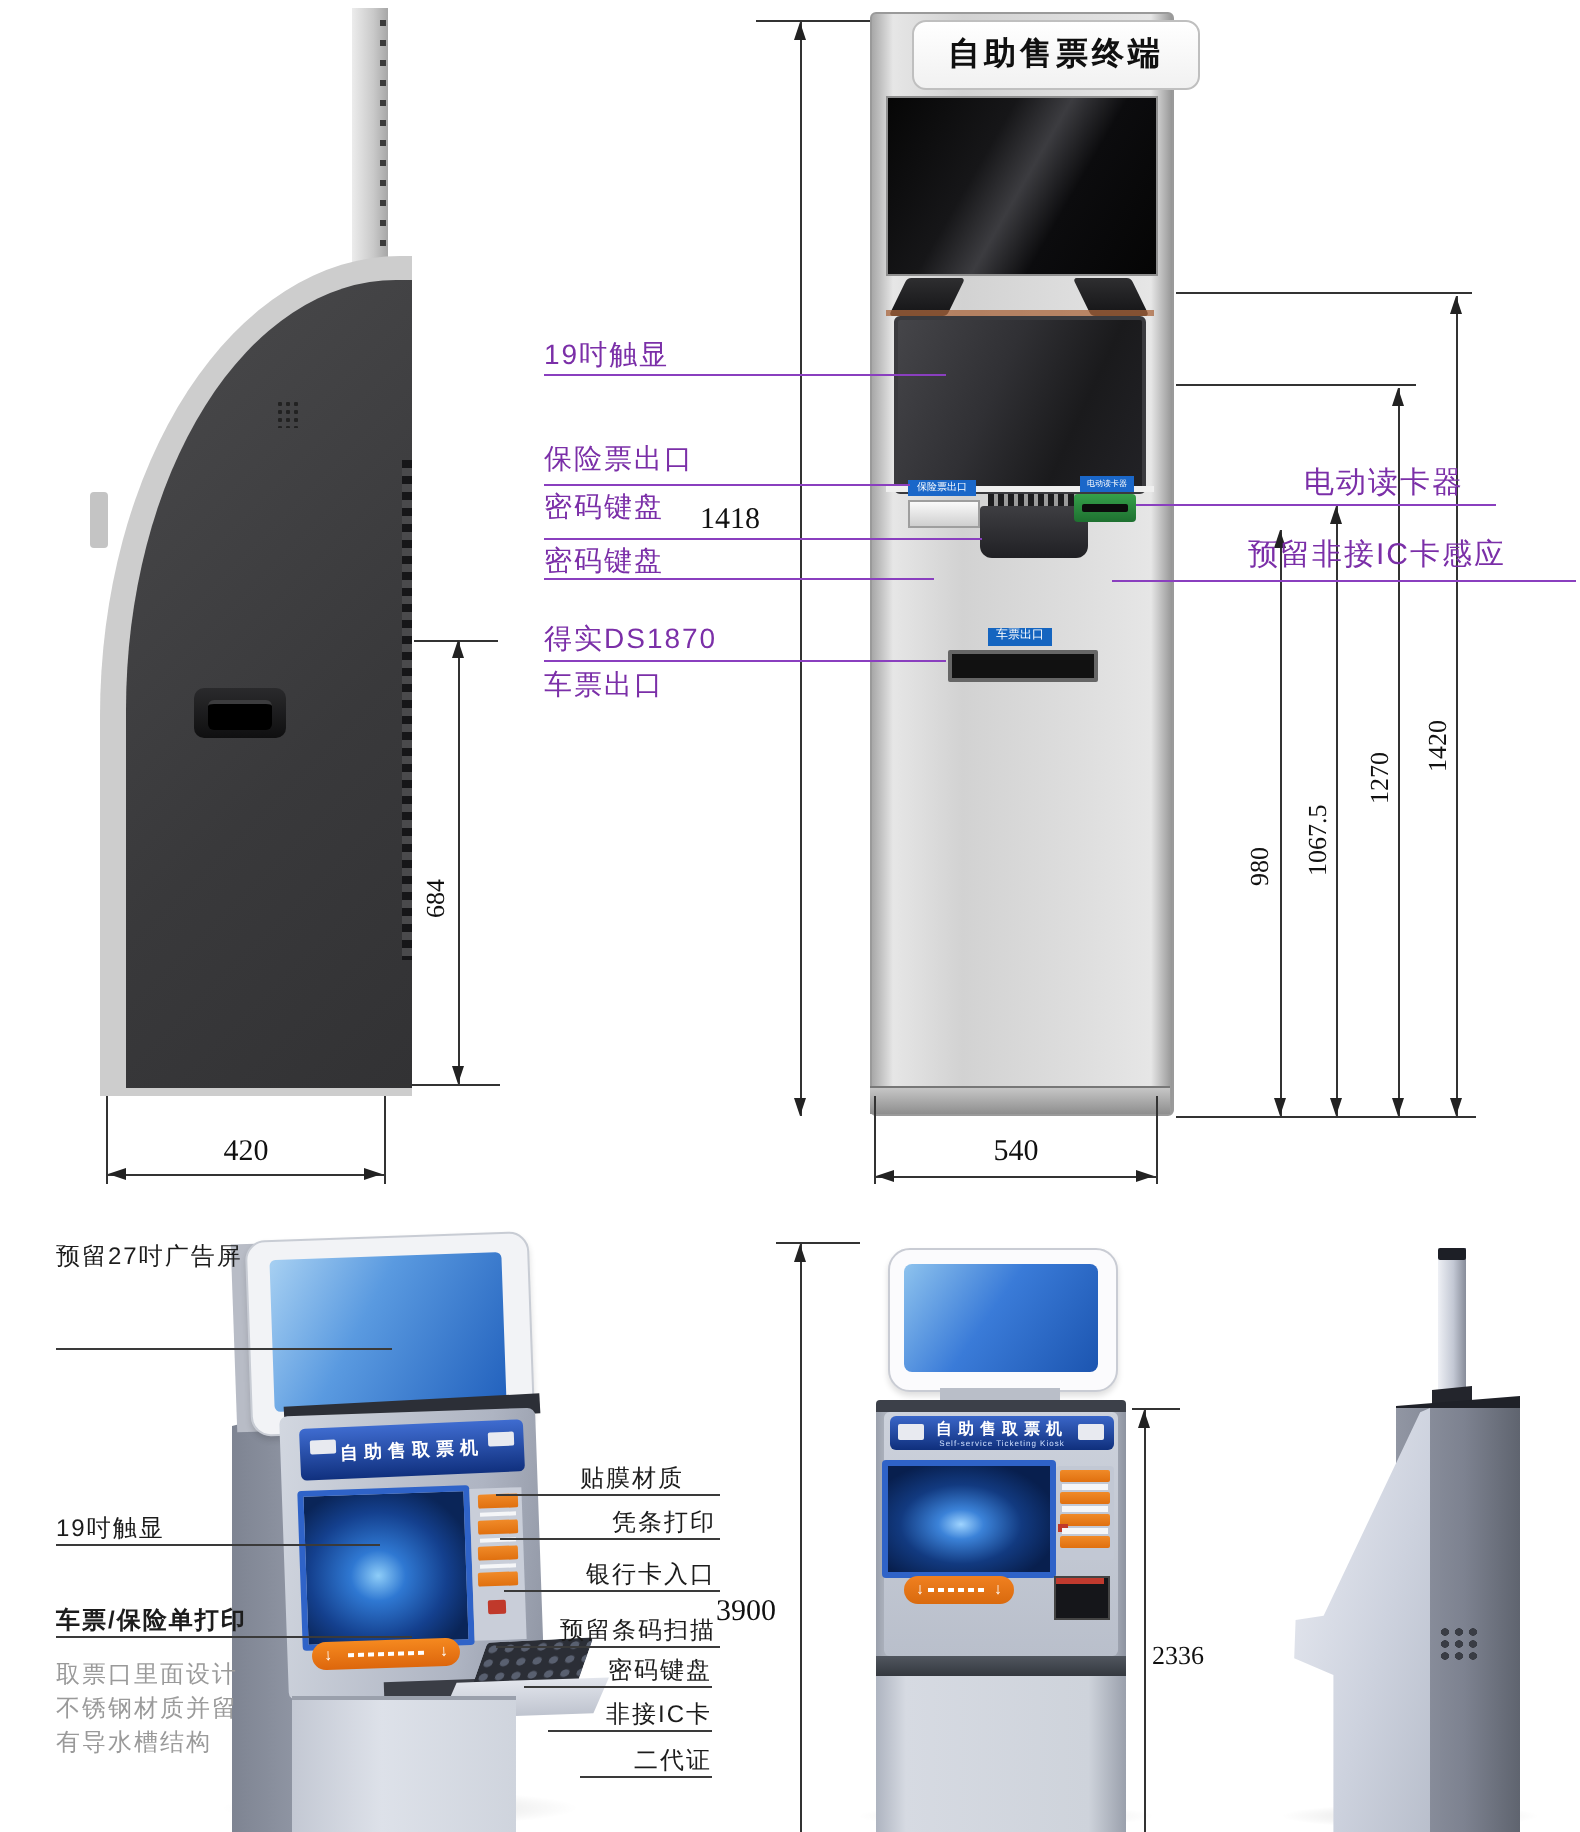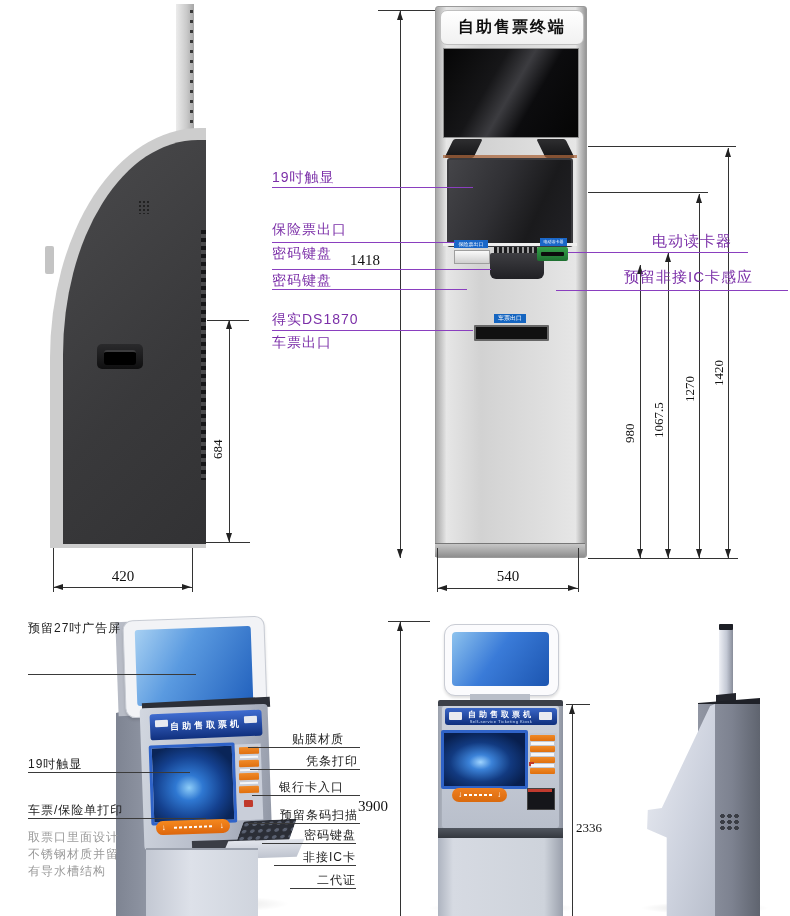--- a/index.html
+++ b/index.html
@@ -59,21 +59,21 @@
 
   <div class="vl" style="left:53px;top:548px;height:44px;"></div>
   <div class="vl" style="left:192px;top:548px;height:44px;"></div>
   <div class="hl" style="left:53px;top:587px;width:139px;"></div>
   <div class="al" style="left:54px;top:584px;"></div>
   <div class="ar" style="left:182px;top:584px;"></div>
   <div class="dim" style="left:93px;top:568px;width:60px;text-align:center;">420</div>
 
   <div class="abs" style="left:420px;top:0;width:180px;height:600px;">
     <div class="abs" style="left:15px;top:6px;width:150px;height:550px;background:linear-gradient(90deg,#a8a8a8 0,#e6e6e6 7%,#d2d2d2 30%,#dedede 70%,#e6e6e6 93%,#969696 100%);border:1px solid #9a9a9a;border-radius:3px;"></div>
-    <div class="abs" style="left:20px;top:10px;width:142px;height:33px;background:linear-gradient(#ffffff,#f1f1f1);border:1px solid #bfbfbf;border-radius:7px;display:flex;align-items:center;justify-content:center;">
+    <div class="abs" style="left:36px;top:10px;width:142px;height:33px;background:linear-gradient(#ffffff,#f1f1f1);border:1px solid #bfbfbf;border-radius:7px;display:flex;align-items:center;justify-content:center;">
       <span style="font-size:16px;font-weight:bold;color:#101010;letter-spacing:2px;">自助售票终端</span>
     </div>
     <div class="abs" style="left:23px;top:48px;width:134px;height:88px;background:linear-gradient(120deg,#060606 0,#161618 35%,#3c3c40 50%,#0c0c0e 65%,#050505);border:1px solid #8f8f8f;"></div>
     <div class="abs" style="left:29px;top:139px;width:29px;height:19px;background:linear-gradient(#2e2e30,#141416);transform:skewX(-26deg);border-radius:2px;"></div>
     <div class="abs" style="left:121px;top:139px;width:29px;height:19px;background:linear-gradient(#2e2e30,#141416);transform:skewX(26deg);border-radius:2px;"></div>
     <div class="abs" style="left:23px;top:155px;width:134px;height:3px;background:#a9663c;opacity:.75;"></div>
     <div class="abs" style="left:27px;top:158px;width:122px;height:85px;background:linear-gradient(115deg,#454549 0,#303034 40%,#1a1a1c 70%,#222226);border:2px solid #3a3a3e;border-radius:3px;"></div>
     <div class="abs" style="left:23px;top:243px;width:134px;height:3px;background:#efefef;"></div>
     <div class="abs tinyw" style="left:34px;top:240px;width:34px;height:8px;background:#1a67c9;font-size:5px;line-height:8px;">保险票出口</div>
     <div class="abs" style="left:34px;top:250px;width:34px;height:12px;background:linear-gradient(#fafafa,#cfcfcf);border:1px solid #9e9e9e;"></div>
@@ -166,31 +166,31 @@
     <div class="abs" style="left:240px;top:210px;width:52px;height:24px;background:#2b2e36;background-image:radial-gradient(#596070 35%,transparent 42%);background-size:8px 7px;transform:skewX(-22deg) rotate(-3deg);border-radius:2px;"></div>
     <div class="abs" style="left:225px;top:230px;width:75px;height:18px;background:linear-gradient(#e2e5ec,#bfc4cf);transform:skewX(-25deg) rotate(-2deg);"></div>
     <div class="abs" style="left:146px;top:238px;width:112px;height:5px;background:#9aa0ac;"></div>
     <div class="abs" style="left:146px;top:240px;width:112px;height:66px;background:linear-gradient(90deg,#c3c8d3,#dde1e9 40%,#cfd4dd);"></div>
   </div>
 
   <div class="bl" style="left:28px;top:620px;">预留27吋广告屏</div>
   <div class="bhl" style="left:28px;top:674px;width:168px;"></div>
   <div class="bl" style="left:28px;top:756px;">19吋触显</div>
   <div class="bhl" style="left:28px;top:772px;width:162px;"></div>
-  <div class="bl" style="left:28px;top:802px;font-weight:normal;">车票/保险单打印</div>
+  <div class="bl" style="left:28px;top:802px;font-weight:bold;">车票/保险单打印</div>
   <div class="bhl" style="left:28px;top:818px;width:178px;"></div>
   <div class="note" style="left:28px;top:829px;">取票口里面设计</div>
   <div class="note" style="left:28px;top:846px;">不锈钢材质并留</div>
   <div class="note" style="left:28px;top:863px;">有导水槽结构</div>
 
-  <div class="blr" style="left:244px;top:731px;width:100px;">贴膜材质</div>
+  <div class="blr" style="left:266px;top:731px;width:100px;text-align:center;">贴膜材质</div>
   <div class="bhl" style="left:248px;top:747px;width:112px;"></div>
   <div class="blr" style="left:258px;top:753px;width:100px;">凭条打印</div>
   <div class="bhl" style="left:250px;top:769px;width:110px;"></div>
-  <div class="blr" style="left:244px;top:779px;width:100px;">银行卡入口</div>
+  <div class="blr" style="left:258px;top:779px;width:100px;">银行卡入口</div>
   <div class="bhl" style="left:252px;top:795px;width:108px;"></div>
   <div class="blr" style="left:258px;top:807px;width:100px;">预留条码扫描</div>
   <div class="bhl" style="left:248px;top:823px;width:112px;"></div>
   <div class="blr" style="left:258px;top:827px;width:98px;">密码键盘</div>
   <div class="bhl" style="left:262px;top:843px;width:94px;"></div>
   <div class="blr" style="left:258px;top:849px;width:98px;">非接IC卡</div>
   <div class="bhl" style="left:274px;top:865px;width:82px;"></div>
   <div class="blr" style="left:258px;top:872px;width:98px;">二代证</div>
   <div class="bhl" style="left:290px;top:888px;width:66px;"></div>
 

